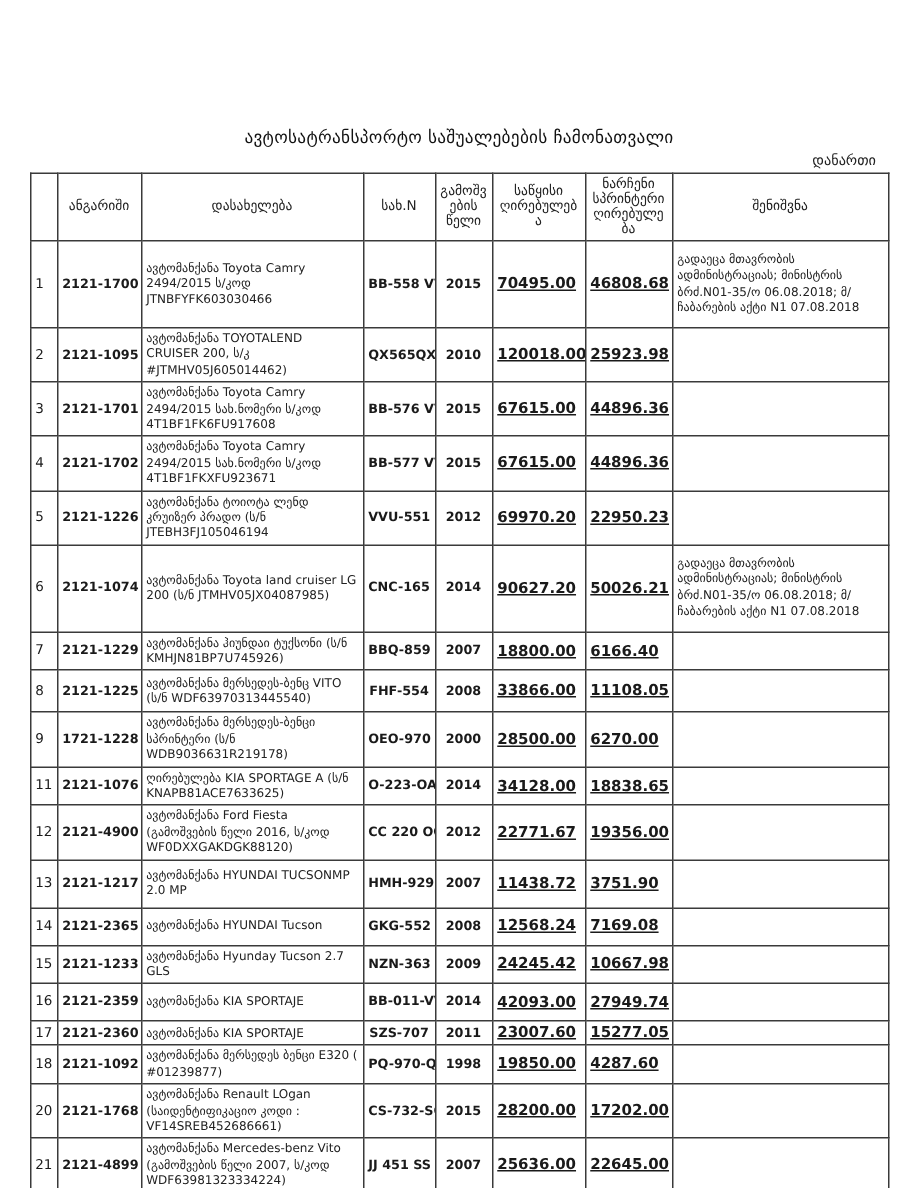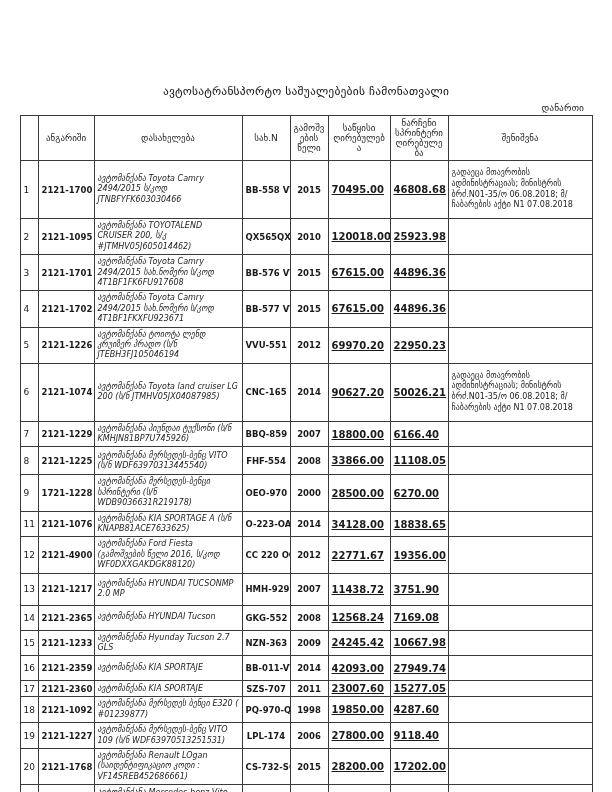--- a/index.html
+++ b/index.html
@@ -66,21 +66,20 @@
     padding-left:2px;
   }
   td.cell-account{
     font-size:8.5px;
     font-weight:bold;
     text-align:center;
     white-space:nowrap;
   }
   td.cell-desc{
     font-size:8px;
-    font-style:italic;
     text-align:left;
     line-height:1.3;
     color:#222;
   }
   td.cell-plate, td.cell-year{
     font-size:8.5px;
     font-weight:bold;
     text-align:center;
     white-space:nowrap;
   }
@@ -237,21 +236,21 @@
           <td class="cell-desc">ავტომანქანა მერსედეს-ბენცი სპრინტერი (ს/ნ  WDB9036631R219178)</td>
           <td class="cell-plate">OEO-970</td>
           <td class="cell-year">2000</td>
           <td class="cell-initial">28500.00</td>
           <td class="cell-residual">6270.00</td>
           <td class="cell-note"></td>
         </tr>
         <tr>
           <td class="cell-num">11</td>
           <td class="cell-account">2121-1076</td>
-          <td class="cell-desc">ავტომანქანა KIA SPORTAGE  A  (ს/ნ KNAPB81ACE7633625)</td>
+          <td class="cell-desc">ღირებულება KIA SPORTAGE  A  (ს/ნ KNAPB81ACE7633625)</td>
           <td class="cell-plate">O-223-OA</td>
           <td class="cell-year">2014</td>
           <td class="cell-initial">34128.00</td>
           <td class="cell-residual">18838.65</td>
           <td class="cell-note"></td>
         </tr>
         <tr>
           <td class="cell-num">12</td>
           <td class="cell-account">2121-4900</td>
           <td class="cell-desc">ავტომანქანა Ford Fiesta (გამოშვების წელი 2016, ს/კოდ WF0DXXGAKDGK88120)</td>
@@ -315,30 +314,20 @@
           <td class="cell-num">18</td>
           <td class="cell-account">2121-1092</td>
           <td class="cell-desc">ავტომანქანა  მერსედეს ბენცი E320    ( #01239877)</td>
           <td class="cell-plate">PQ-970-QP</td>
           <td class="cell-year">1998</td>
           <td class="cell-initial">19850.00</td>
           <td class="cell-residual">4287.60</td>
           <td class="cell-note"></td>
         </tr>
         <tr>
-          <td class="cell-num">19</td>
-          <td class="cell-account">2121-1227</td>
-          <td class="cell-desc">ავტომანქანა მერსედეს-ბენც VITO 109 (ს/ნ WDF63970513251531)</td>
-          <td class="cell-plate">LPL-174</td>
-          <td class="cell-year">2006</td>
-          <td class="cell-initial">27800.00</td>
-          <td class="cell-residual">9118.40</td>
-          <td class="cell-note"></td>
-        </tr>
-        <tr>
           <td class="cell-num">20</td>
           <td class="cell-account">2121-1768</td>
           <td class="cell-desc">ავტომანქანა Renault  LOgan (საიდენტიფიკაციო კოდი : VF14SREB452686661)</td>
           <td class="cell-plate">CS-732-SC</td>
           <td class="cell-year">2015</td>
           <td class="cell-initial">28200.00</td>
           <td class="cell-residual">17202.00</td>
           <td class="cell-note"></td>
         </tr>
         <tr>

